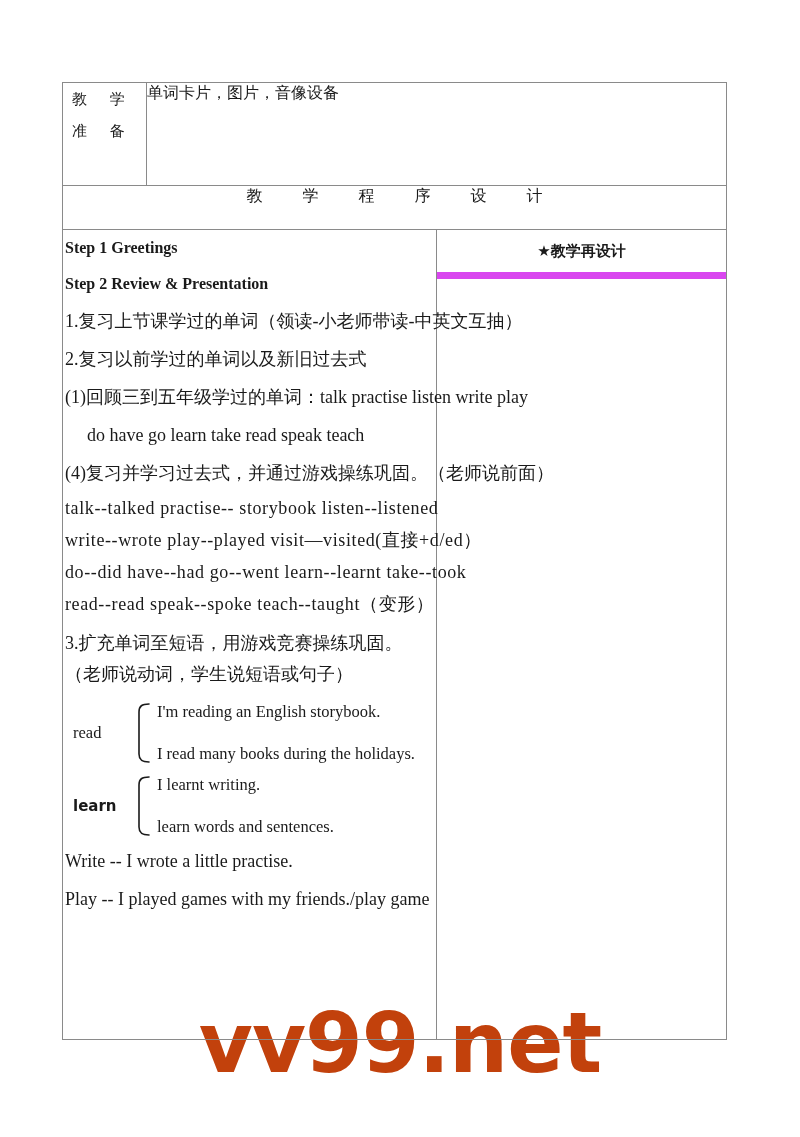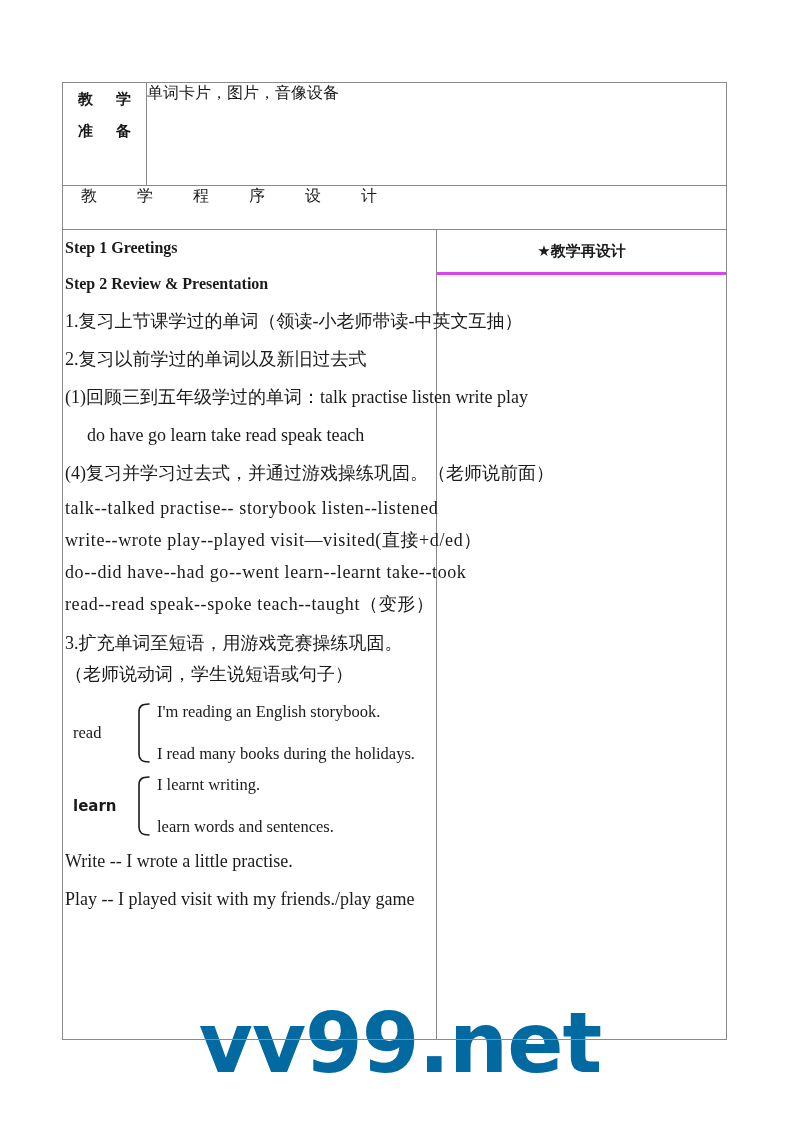--- a/index.html
+++ b/index.html
@@ -20,21 +20,21 @@
   .watermark {
     position: absolute;
     left: 0;
     right: 0;
     top: 1002px;
     text-align: center;
     font-family: "DejaVu Sans", "Liberation Sans", sans-serif;
     font-weight: bold;
     font-size: 83px;
     letter-spacing: -1px;
-    color: #0369a1;
+    color: #c2410c;
     user-select: none;
     z-index: 0;
     line-height: 1;
   }
 
   
   .sheet {
     position: absolute;
     left: 62px;
     top: 82px;
@@ -50,42 +50,43 @@
   table.doc td {
     border: 1px solid #8a8a8a;
     vertical-align: top;
     padding: 0;
     background: transparent;
   }
 
   
   .cell-prep-label {
     width: 83px;
-    text-align: center;
-    font-family: "DejaVu Sans", "Liberation Sans", sans-serif;
-    font-weight: bold;
+    text-align: left;
+    font-family: "DejaVu Sans", "Liberation Sans", sans-serif;
+    font-weight: normal;
     font-size: 15px;
     vertical-align: middle;
     padding: 10px 0 12px 0;
     line-height: 2.15;
   }
   .cell-prep-label .l {
     display: block;
     letter-spacing: 9px;
     text-indent: 9px;
   }
   .cell-prep-content {
     font-size: 16px;
     padding: 34px 12px 12px 14px;
     height: 103px;
     box-sizing: border-box;
   }
 
   
   .cell-proc-header {
+    text-align: center;
     font-size: 16px;
     letter-spacing: 18px;
     text-indent: 18px;
     padding: 9px 0 10px 0;
     height: 44px;
     box-sizing: border-box;
     vertical-align: middle;
   }
 
   
@@ -93,21 +94,21 @@
     width: 516px;
     padding: 8px 10px 10px 5px;
     height: 810px;
     box-sizing: border-box;
   }
   .cell-redesign {
     width: 149px;
     padding: 0;
   }
   .redesign-inner {
-    border-bottom: 3px solid #d946ef;
+    border-bottom: 7px solid #d946ef;
     text-align: center;
     font-family: "DejaVu Sans", "Liberation Sans", sans-serif;
     font-weight: bold;
     font-size: 15px;
     padding: 12px 0 11px 0;
   }
 
   
   .line {
     font-size: 18px;
@@ -232,21 +233,21 @@
               <path d="M14 2 C 7 2, 4 4, 4 10 L 4 52 C 4 58, 7 60, 14 60" fill="none" stroke="#1a1a1a" stroke-width="1.6" stroke-linecap="round"></path>
             </svg>
           </div>
           <div class="bgroup-lines">
             <div class="bl">I learnt writing.</div>
             <div class="bl">learn words and sentences.</div>
           </div>
         </div>
 
         <div class="line">Write -- I wrote a little practise.</div>
-        <div class="line">Play -- I played visit with my friends./play game</div>
+        <div class="line">Play -- I played games with my friends./play game</div>
 
       </td>
       <td class="cell-redesign">
         <div class="redesign-inner">★教学再设计</div>
       </td>
     </tr>
   </tbody>
     </table>
 </div>
 

